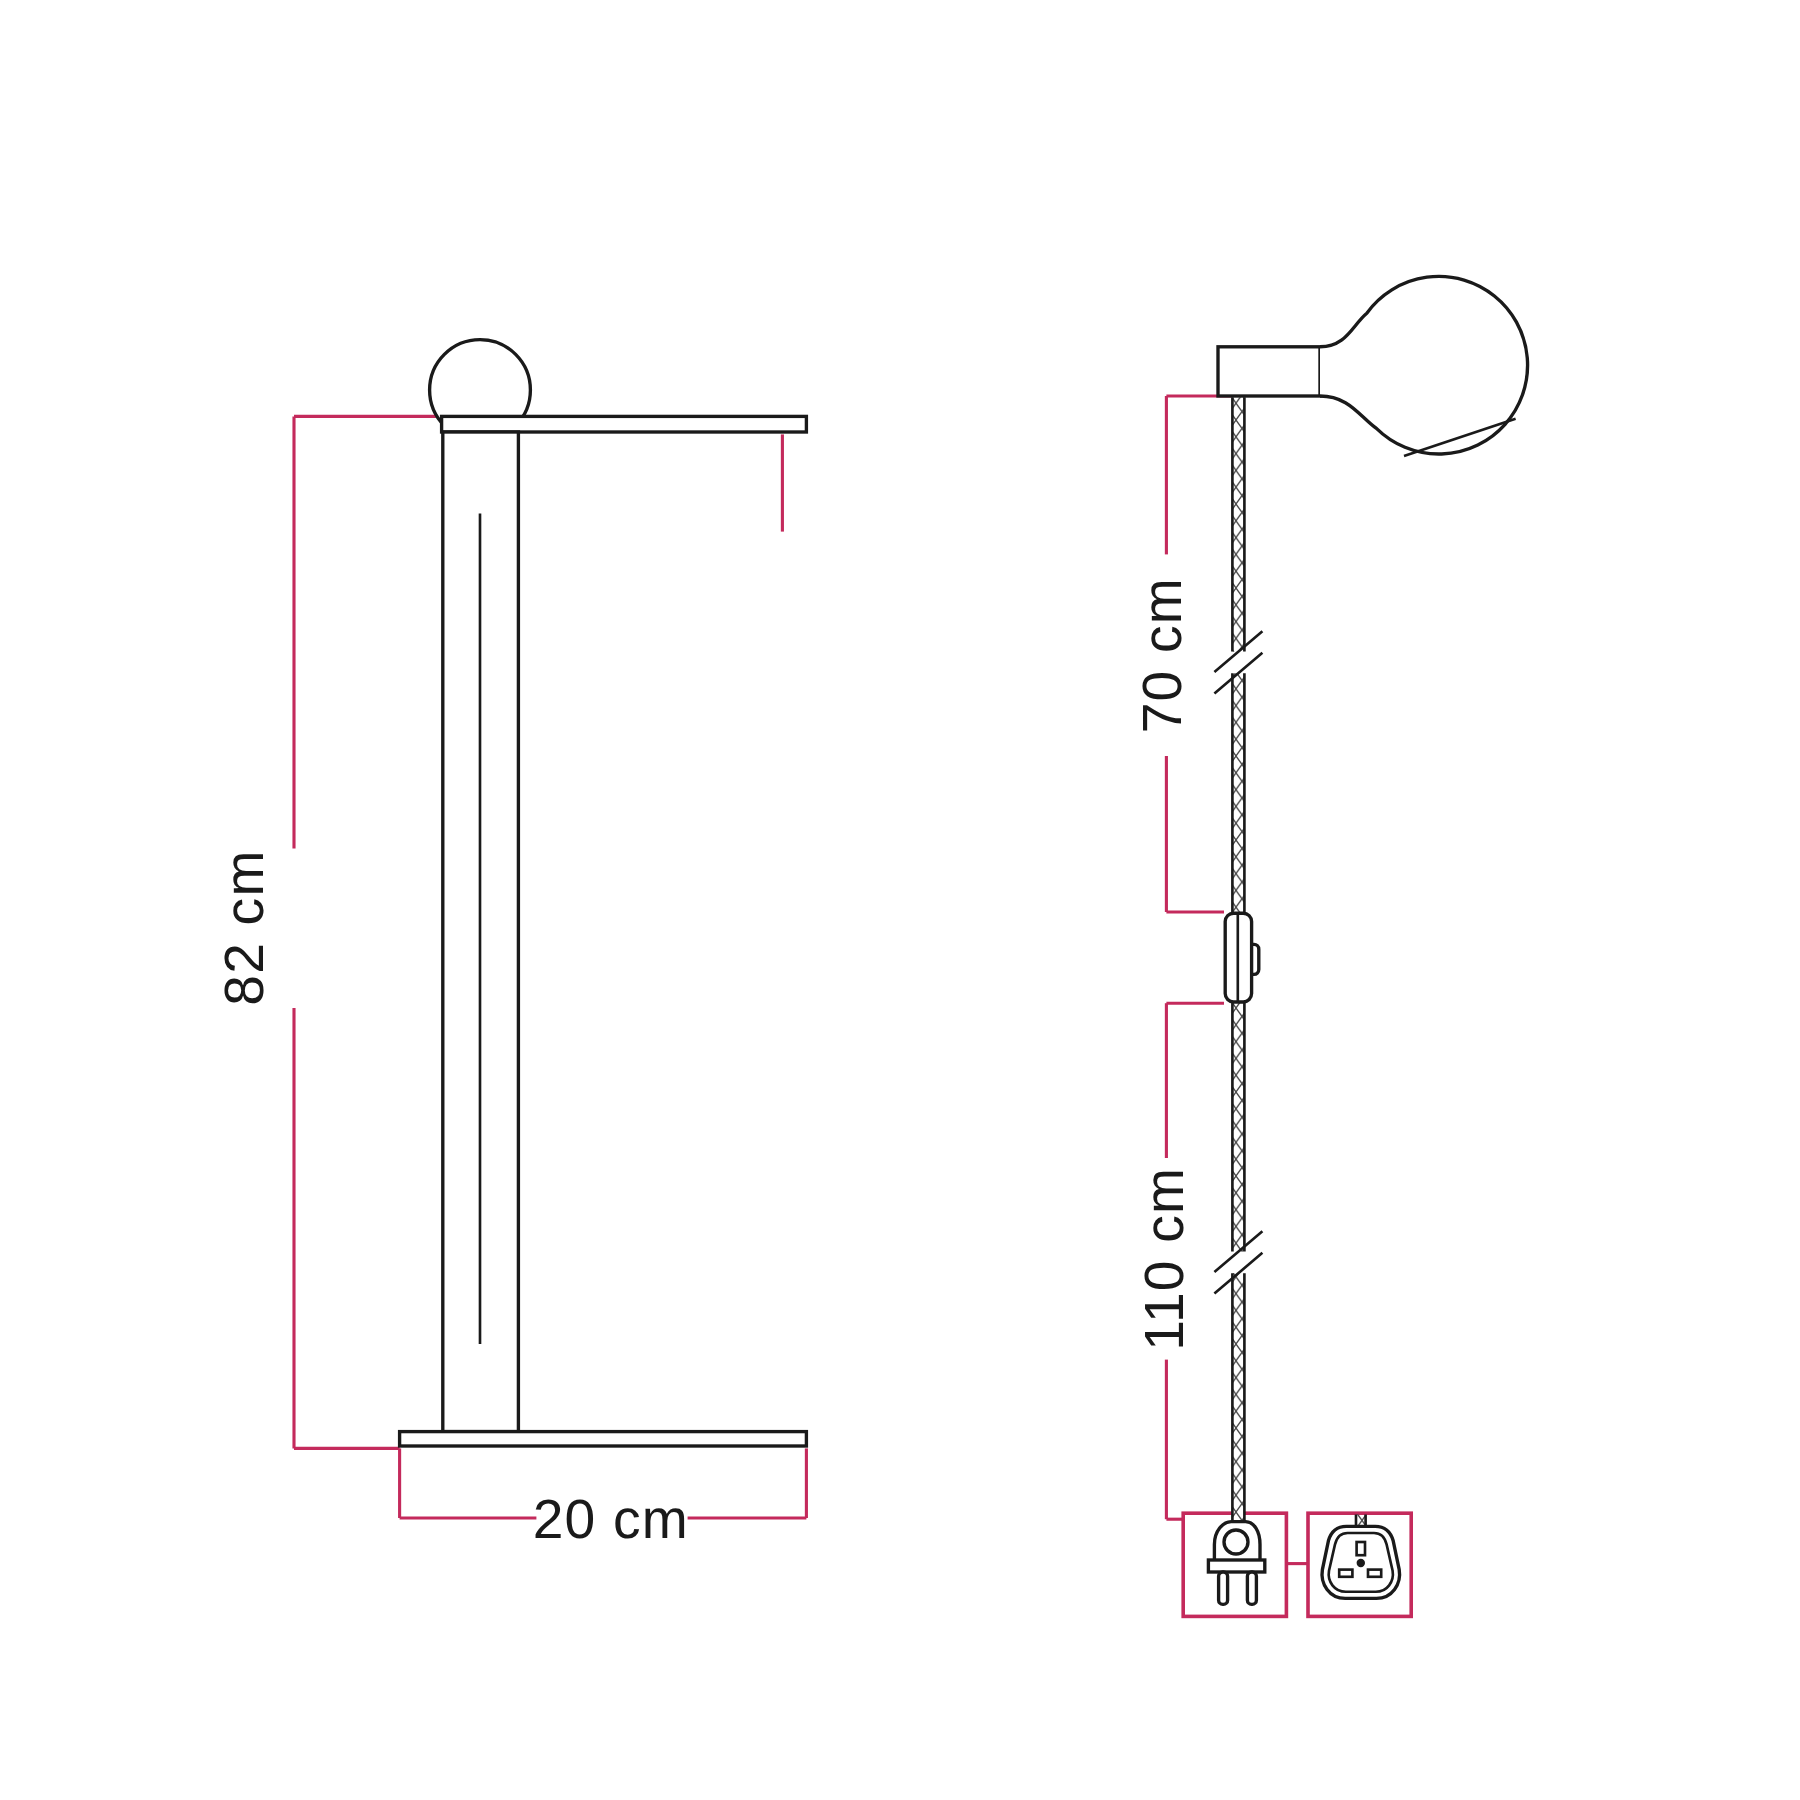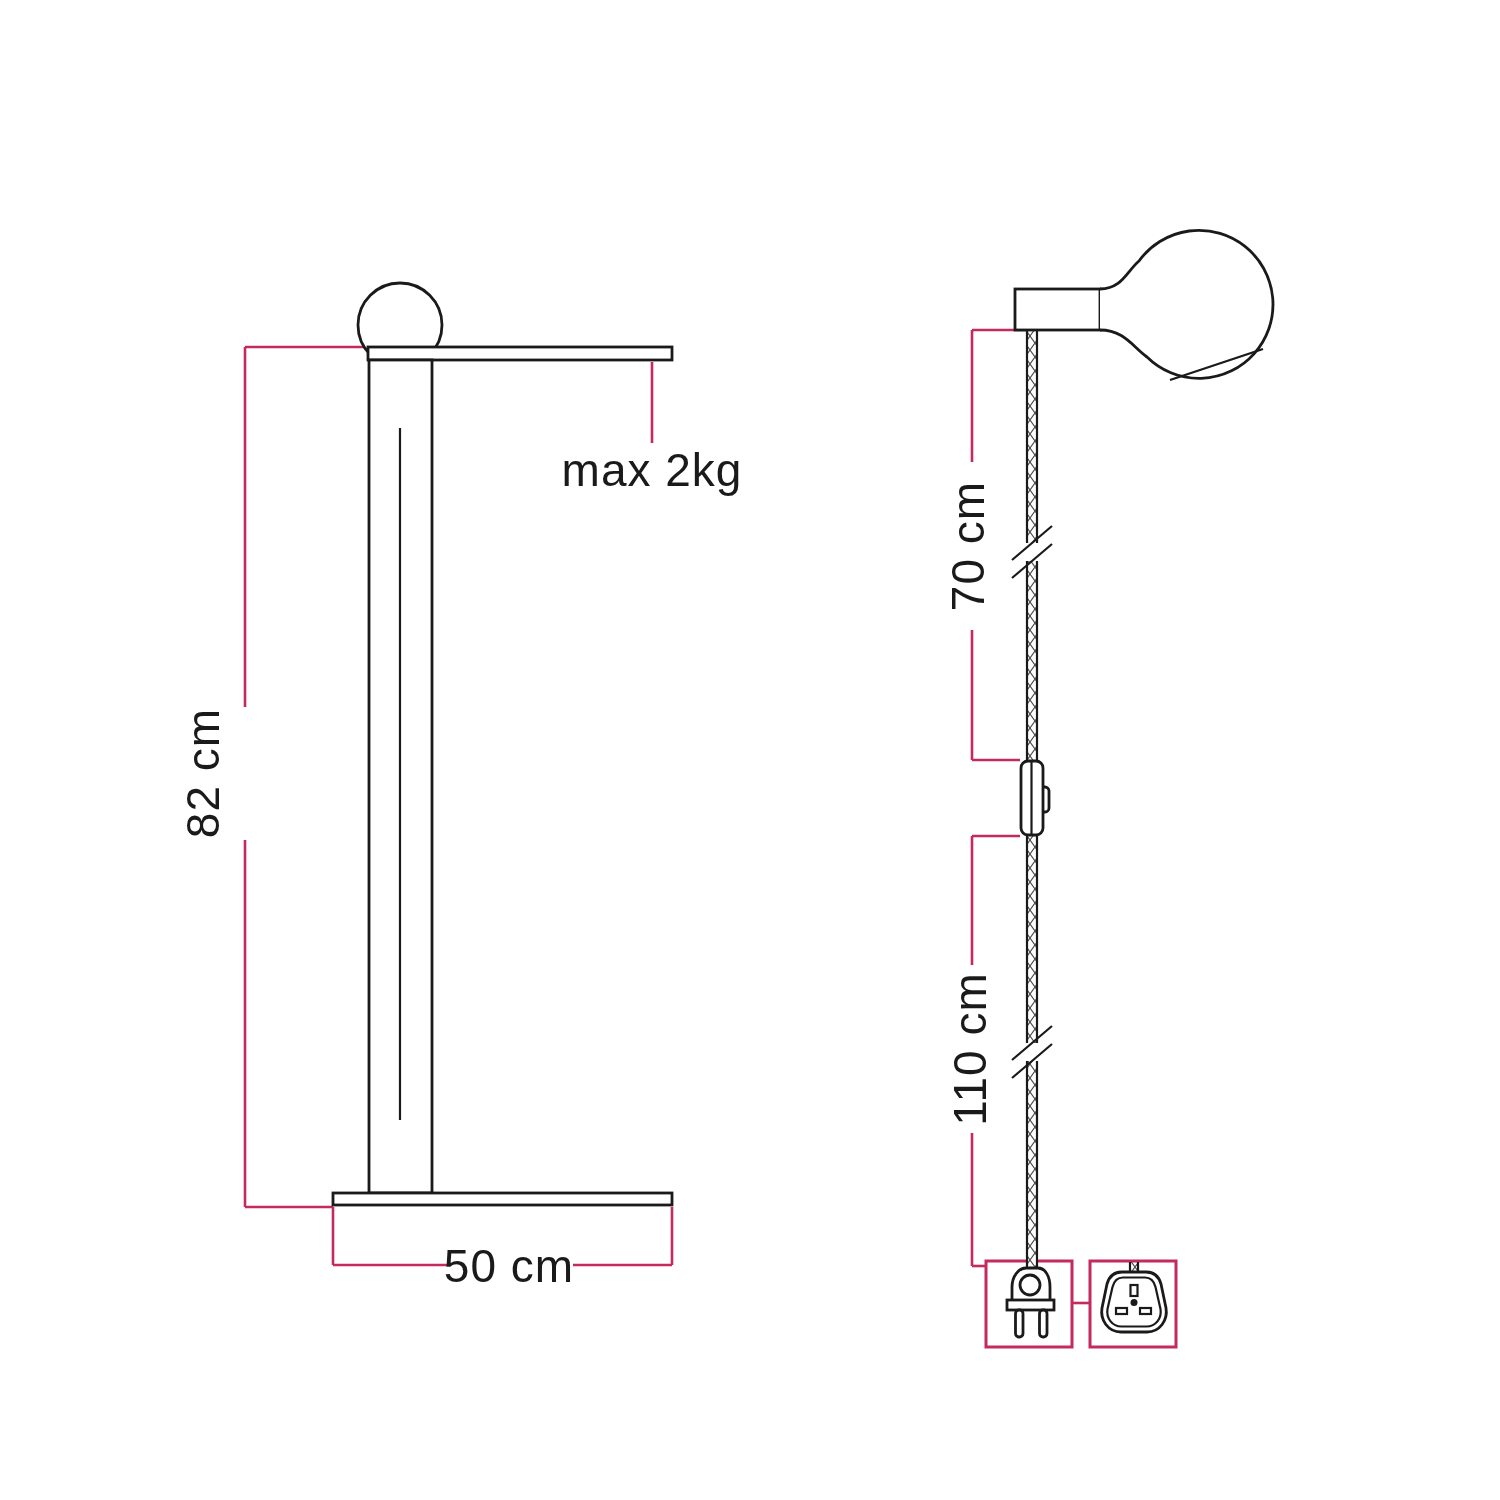--- a/index.html
+++ b/index.html
@@ -125,21 +125,20 @@
         <rect class="ink-thin" x="1130.5" y="1285" width="7" height="11"></rect>
         <circle class="solid" cx="1134" cy="1302.5" r="3.5"></circle>
         <rect class="ink-thin" x="1116" y="1308" width="11" height="6"></rect>
         <rect class="ink-thin" x="1140" y="1308" width="11" height="6"></rect>
       </g>
     </g>
   </svg>
 
   <div class="dim-label rot" style="left:203px; top:773px;">82 cm</div>
 
-  <div class="dim-label" style="left:509px; top:1266px;">50 cm</div>
+  <div class="dim-label" style="left:509px; top:1266px;">20 cm</div>
 
-  <div class="dim-label" style="left:652px; top:470px;">max 2kg</div>
 
   <div class="dim-label rot" style="left:968px; top:546px;">70 cm</div>
 
   <div class="dim-label rot" style="left:970px; top:1049px;">110 cm</div>
 
 </div>
 
 </body></html>

